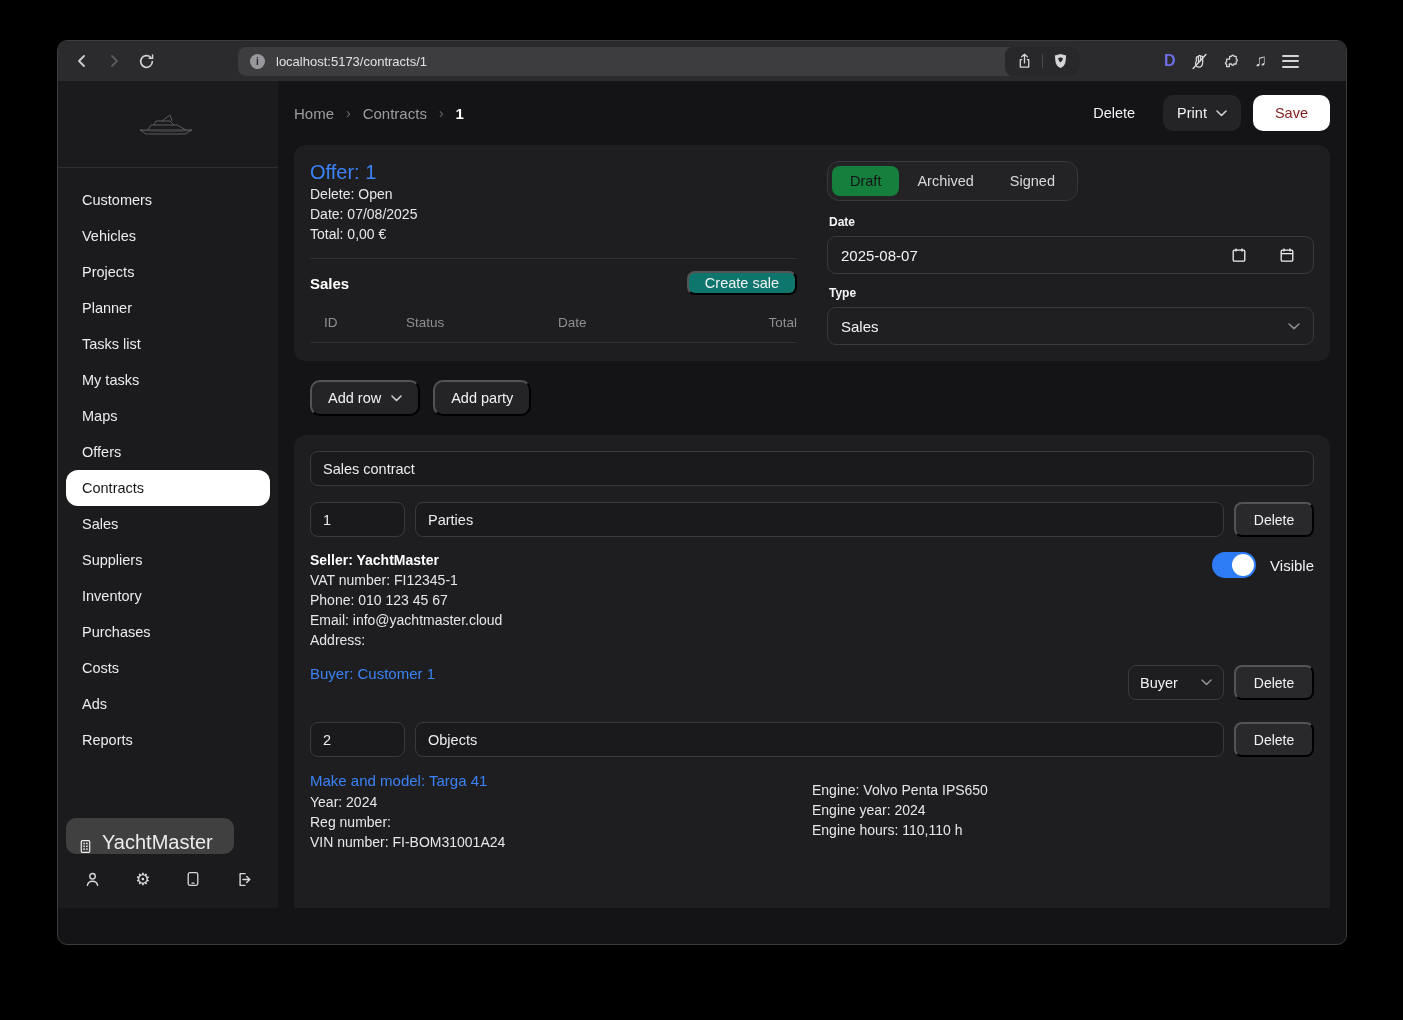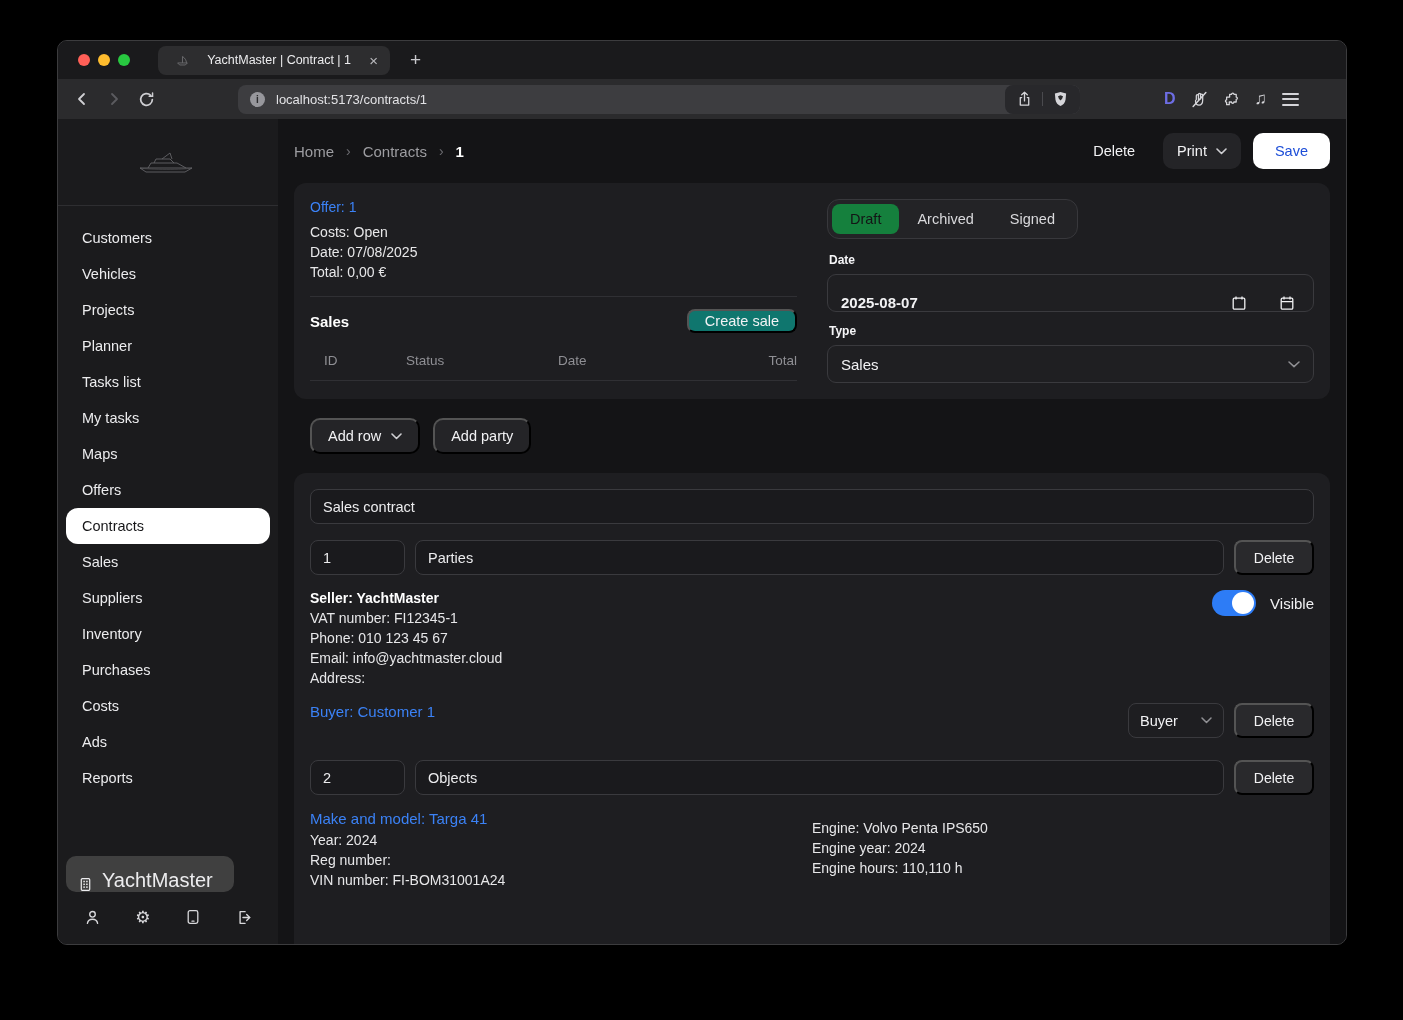--- a/index.html
+++ b/index.html
@@ -60,44 +60,44 @@
   .page-header { height:64px; display:flex; align-items:center; }
   .breadcrumb { display:flex; align-items:center; gap:12px; font-size:15px; }
   .crumb { color:#9d9da1; }
   .crumb-sep { color:#6c6c70; font-size:14px; }
   .crumb-current { color:#ffffff; font-weight:600; }
   .header-actions { margin-left:auto; display:flex; align-items:center; gap:12px; }
   .btn { height:36px; border-radius:10px; display:flex; align-items:center; justify-content:center;
     font-size:14.5px; cursor:default; border:none; font-family:inherit; }
   .btn-ghost { background:transparent; color:#f2f2f4; padding:0 16px; }
   .btn-dark { background:#242427; color:#f2f2f4; padding:0 14px; gap:9px; }
-  .btn-white { background:#ffffff; color:#1d4ed8; padding:0 22px; font-weight:500; }
+  .btn-white { background:#ffffff; color:#7f1d1d; padding:0 22px; font-weight:500; }
 
   .card { background:#1e1e21; border-radius:12px; padding:16px; }
   .card-offer { display:flex; gap:30px; }
   .col { flex:1; min-width:0; }
 
-  .offer-link { color:#3b82f6; font-size:14px; margin-bottom:7px; cursor:default; }
+  .offer-link { color:#3b82f6; font-size:20px; cursor:default; }
   .info-line { font-size:14px; line-height:20px; color:#e7e7e9; }
   .hdivider { border-top:1px solid #303034; margin:14px 0 12px 0; }
   .sales-row { display:flex; align-items:center; justify-content:space-between; }
   .sales-heading { font-size:15px; font-weight:700; color:#ffffff; }
   .btn-create { height:24px; background:#0f766e; border-radius:8px; color:#f2f2f4; padding:0 16px;
     display:flex; align-items:center; font-size:14.5px; }
   .table-head { display:flex; align-items:center; margin-top:20px; padding:0 0 12px 14px;
     border-bottom:1px solid #303034; font-size:13.5px; color:#8f8f94; }
   .th-id { width:82px; } .th-status { width:152px; } .th-date { flex:1; } .th-total { text-align:right; }
 
   .seg-control { display:inline-flex; background:#232326; border:1px solid #38383c; border-radius:12px;
     padding:4px; margin-bottom:12px; }
   .seg-item { padding:7px 18px; font-size:14.5px; color:#d9d9dc; border-radius:8px; cursor:default; }
   .seg-item.active { background:#15803d; color:#141416; font-weight:500; }
   .field-label { font-size:12px; font-weight:700; color:#f5f5f7; margin:2px 0 7px 2px; }
-  .input-group { display:flex; align-items:flex-end; border:1px solid #3a3a3e; border-radius:9px;
-    background:#1f1f22; height:38px; margin-bottom:12px; overflow:hidden;font-weight:bold; }
+  .input-group { display:flex; align-items:center; border:1px solid #3a3a3e; border-radius:9px;
+    background:#1f1f22; height:38px; margin-bottom:12px; overflow:hidden; }
   .date-text { flex:1; display:flex; align-items:center; padding-left:13px; font-size:15px; color:#f2f2f4; }
   .cal-inline { display:flex; align-items:center; padding-right:13px; color:#f2f2f4; }
   .group-vsep { width:1px; background:#3a3a3e; }
   .cal-btn { width:52px; display:flex; align-items:center; justify-content:center; color:#f2f2f4; }
   .select { display:flex; align-items:center; border:1px solid #3a3a3e; border-radius:9px; background:#1f1f22;
     height:38px; padding:0 13px; font-size:15px; color:#f2f2f4; }
   .select .chev { margin-left:auto; color:#909094; display:flex; }
 
   .actions-row { display:flex; gap:13px; margin:19px 16px; }
   .btn-addrow, .btn-addparty { height:36px; background:#242427; border-radius:10px; color:#f2f2f4;
@@ -125,38 +125,20 @@
   .objects-left { flex:1; }
   .objects-right { flex:1; padding-top:10px; }
   .icon { display:inline-flex; }
 </style>
 </head>
 <body>
 
 <div class="stage">
   <div class="window">
 
-    <div class="tabbar">
-      <div class="traffic">
-        <span class="tl-red"></span>
-        <span class="tl-yellow"></span>
-        <span class="tl-green"></span>
-      </div>
-      <div class="tab">
-        <span class="tab-favicon icon">
-          <svg width="13" height="13" viewBox="0 0 16 16" fill="none" stroke="#9a9a9e" stroke-width="1.2">
-            <path d="M2 11h12l-2.5 2.5h-7z"></path>
-              <path d="M8 3v8M8 3c3 2 4.5 4.5 5 8"></path>
-          </svg>
-        </span>
-        <span class="tab-title">YachtMaster | Contract | 1</span>
-        <span class="tab-close">×</span>
-      </div>
-      <span class="newtab">+</span>
-    </div>
 
     <div class="toolbar">
       <span class="navbtn back icon">
         <svg width="16" height="16" viewBox="0 0 16 16" fill="none" stroke="currentColor" stroke-width="1.8" stroke-linecap="round" stroke-linejoin="round">
             <polyline points="10,3 5,8 10,13"></polyline>
           </svg>
       </span>
       <span class="navbtn fwd icon">
         <svg width="16" height="16" viewBox="0 0 16 16" fill="none" stroke="currentColor" stroke-width="1.8" stroke-linecap="round" stroke-linejoin="round">
             <polyline points="6,3 11,8 6,13"></polyline>
@@ -332,21 +314,21 @@
                   </svg>
               </span>
             </button>
             <button class="btn btn-white">Save</button>
           </div>
         </div>
 
         <section class="card card-offer">
           <div class="col">
             <div class="offer-link">Offer: 1</div>
-            <div class="info-line">Costs: Open</div>
+            <div class="info-line">Delete: Open</div>
             <div class="info-line">Date: 07/08/2025</div>
             <div class="info-line">Total: 0,00 €</div>
             <div class="hdivider"></div>
             <div class="sales-row">
               <span class="sales-heading">Sales</span>
               <button class="btn-create">Create sale</button>
             </div>
             <div class="table-head">
               <span class="th-id">ID</span>
               <span class="th-status">Status</span>

